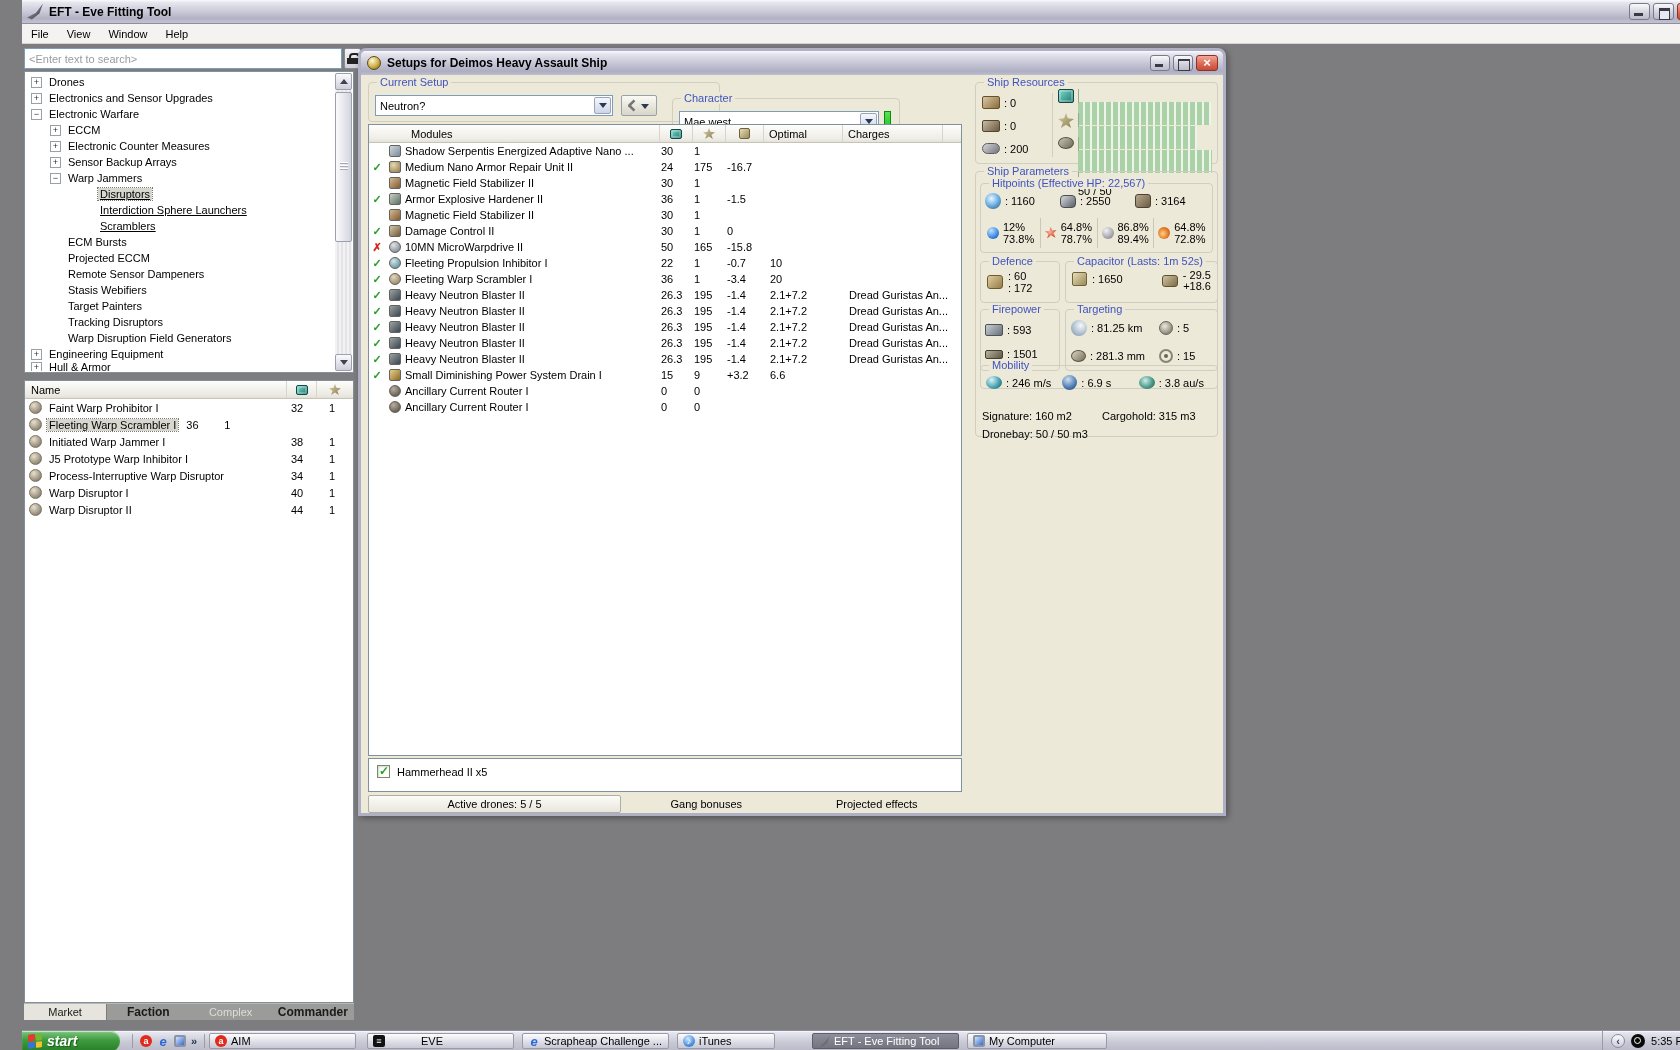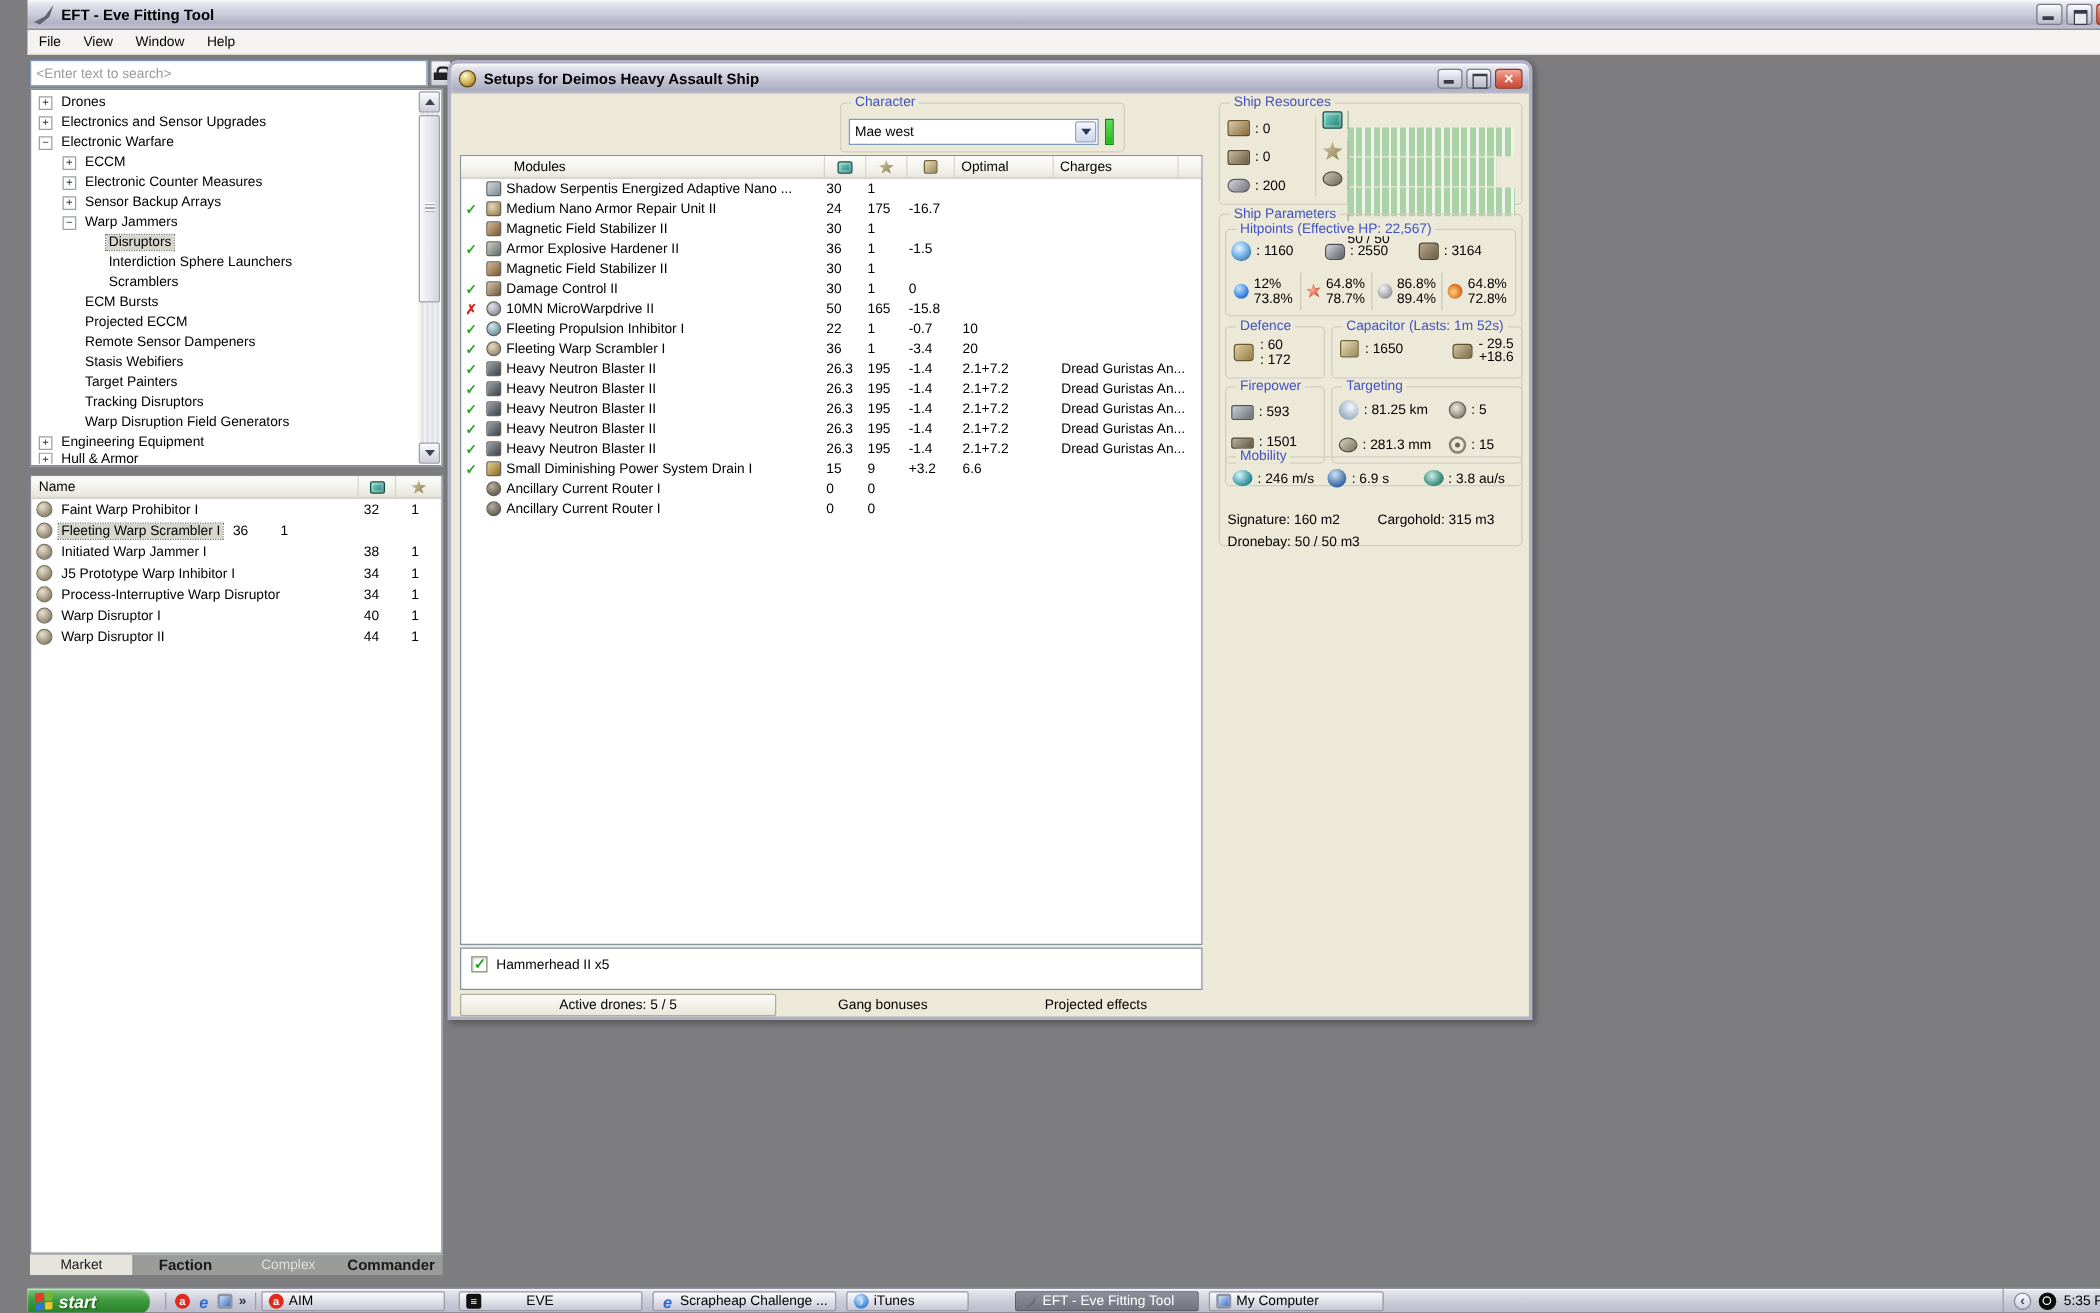--- a/index.html
+++ b/index.html
@@ -37,21 +37,21 @@
   .lockicon { position:relative; width:11px; height:11px; }
   .lockicon::before { content:""; position:absolute; top:0; left:2px; width:7px; height:6px; border:2px solid #222; border-bottom:none; border-radius:4px 4px 0 0; }
   .lockicon::after { content:""; position:absolute; bottom:0; left:0; width:11px; height:6px; background:#222; }
   .xglyph { font-size:13px; font-weight:bold; color:#111; line-height:1; }
 
   #tree { left:2px; top:71px; width:330px; height:302px; background:#fff; border:1px solid #82909c; overflow:hidden; }
   #treeinner { position:absolute; left:1px; top:2px; right:18px; bottom:1px; overflow:hidden; }
   .trow { height:16px; display:flex; align-items:center; white-space:nowrap; }
   .trow[data-ind="0"] { padding-left:5px; }
   .trow[data-ind="1"] { padding-left:24px; }
-  .trow[data-ind="2"] { padding-left:43px; }
+  .trow[data-ind="2"] { padding-left:56px;text-decoration:underline; }
   .trow[data-clip] { height:10px; overflow:hidden; }
   .exp { flex:none; width:11px; height:11px; border:1px solid #99a0a8; background:#fff; margin-right:5px;
     font-size:9px; line-height:9px; text-align:center; color:#333; }
   .exp:empty { visibility:hidden; }
   .tlabel { padding:0 2px; }
   .trow[data-sel] .tlabel { background:#d7d7cf; outline:1px dotted #7a7a72; }
 
   
   .sbar { position:absolute; top:1px; right:1px; bottom:1px; width:17px; background:
     repeating-linear-gradient(90deg,#f2f1f4 0 2px,#e4e3e8 2px 4px); }
@@ -466,22 +466,35 @@
       <span id="mdiicon"></span>
       <span id="mdititletext">Setups for Deimos Heavy Assault Ship</span>
       <span class="mcapbtns">
         <span class="mcap min"></span>
         <span class="mcap max"></span>
         <span class="mcap close"></span>
       </span>
     </div>
     <div id="mdicontent">
 
-
-      <div class="gb" style="left:311px;top:7px;width:228px;height:40px">
+      <div class="gb" style="left:7px;top:7px;width:352px;height:40px">
+        <span class="gt">Current Setup</span>
+        <div class="combo" style="left:6px;top:12px;width:238px">
+          <span class="val">Neutron?</span>
+          <span class="cbtn">
+              <span class="tri"></span>
+            </span>
+        </div>
+        <div class="toolbtn" style="left:252px;top:12px;width:36px">
+          <span class="wrench"></span>
+          <span class="tri" style="margin-top:5px"></span>
+        </div>
+      </div>
+
+      <div class="gb" style="left:311px;top:23px;width:228px;height:40px">
         <span class="gt">Character</span>
         <div class="combo" style="left:6px;top:12px;width:200px">
           <span class="val">Mae west</span>
           <span class="cbtn">
               <span class="tri"></span>
             </span>
         </div>
         <span class="charbar" style="left:211px;top:12px"></span>
       </div>
 

